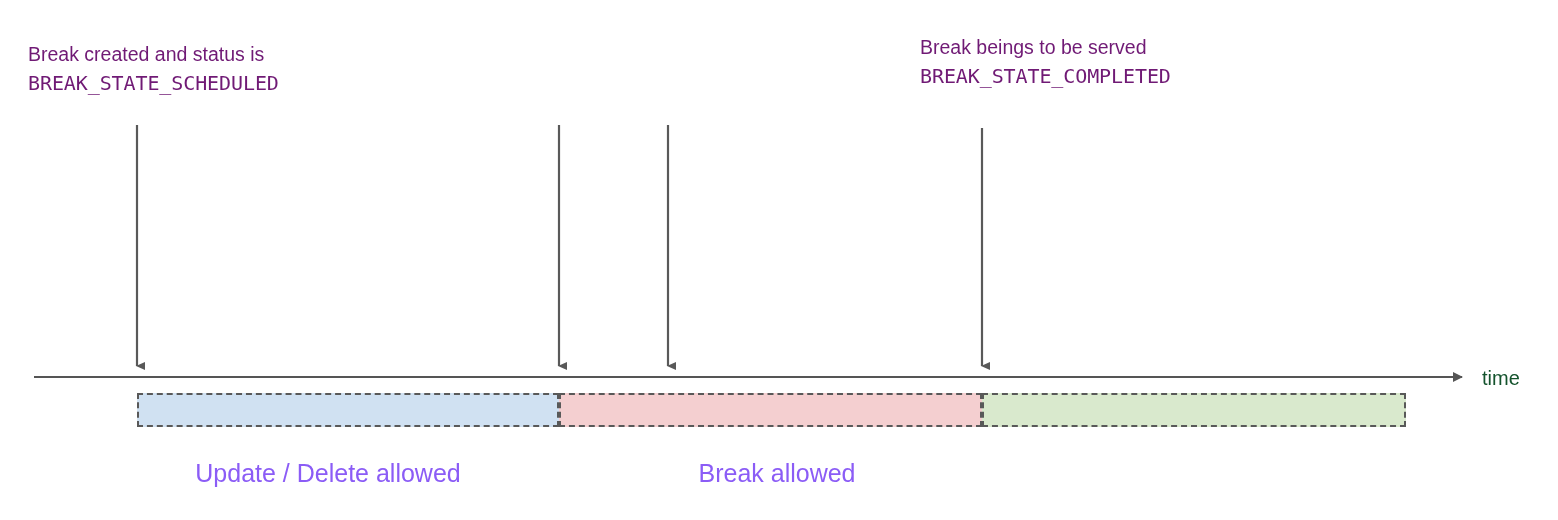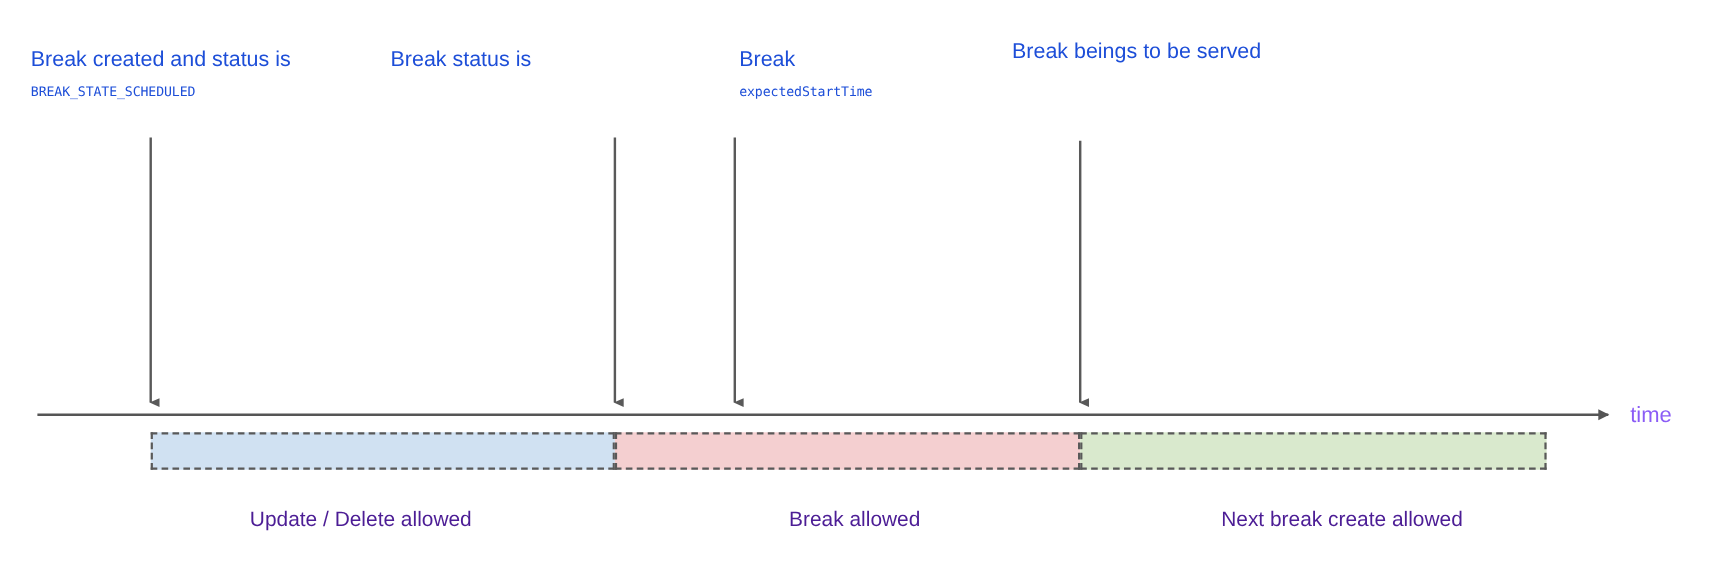--- a/index.html
+++ b/index.html
@@ -22,26 +22,26 @@
     width: 1558px;
     height: 520px;
   }
 
   
   .annot {
     position: absolute;
     font-size: 19.5px;
     line-height: 29px;
     white-space: nowrap;
-    color: #1d4ed8;
+    color: #701a75;
   }
   .annot .sans  { font-family: "Liberation Sans", sans-serif; }
   .annot .mono  {
     font-family: "DejaVu Sans Mono", "Liberation Mono", monospace;
-    font-size: 12px;
+    font-size: 20px;
     letter-spacing: -0.1px;
   }
   .annot div { display: block; }
 
   
   svg.vec {
     position: absolute;
     left: 0; top: 0;
     width: 1558px;
     height: 520px;
@@ -54,60 +54,56 @@
     position: absolute;
     box-sizing: border-box;
     border: 2px dashed #595959;
     height: 34px;
     top: 393px;
   }
 
   
   .caption {
     position: absolute;
-    font-size: 19px;
+    font-size: 25px;
     line-height: 24px;
     text-align: center;
     white-space: nowrap;
-    color: #4c1d95;
+    color: #8b5cf6;
     top: 461px;
     transform: translateX(-50%);
   }
 
   
   .axis-label {
     position: absolute;
     font-size: 20px;
-    color: #8b5cf6;
+    color: #14532d;
     left: 1482px;
     top: 367px;
     white-space: nowrap;
   }
 </style>
 </head>
 <body>
 
 <div id="canvas">
 
   <div class="annot" style="left:28px; top:40px;">
     <div class="sans">Break created and status is</div>
     <div class="mono">BREAK_STATE_SCHEDULED</div>
   </div>
 
   <div class="annot" style="left:355px; top:40px;">
-    <div class="sans">Break status is</div>
   </div>
 
-  <div class="annot" style="left:672px; top:40px;">
-    <div class="sans">Break</div>
-    <div class="mono">expectedStartTime</div>
-  </div>
 
   <div class="annot" style="left:920px; top:33px;">
     <div class="sans">Break beings to be served</div>
+    <div class="mono">BREAK_STATE_COMPLETED</div>
   </div>
 
   <svg class="vec" viewBox="0 0 1558 520">
     <defs>
       <marker id="vArrow" markerWidth="10" markerHeight="10" refX="4" refY="8" orient="auto" markerUnits="userSpaceOnUse">
         <path d="M0,0 L8,0 L4,9 Z" fill="#595959"></path>
       </marker>
       <marker id="hArrow" markerWidth="12" markerHeight="12" refX="9" refY="5" orient="auto" markerUnits="userSpaceOnUse">
         <path d="M0,0 L10,5 L0,10 Z" fill="#555555"></path>
       </marker>
@@ -122,15 +118,14 @@
   </svg>
 
   <div class="axis-label">time</div>
 
   <div class="bar" style="left:137px; width:422px; background:#d0e1f2;"></div>
   <div class="bar" style="left:559px; width:423px; background:#f4cfd0;"></div>
   <div class="bar" style="left:982px; width:424px; background:#d9e9cd;"></div>
 
   <div class="caption" style="left:328px;">Update / Delete allowed</div>
   <div class="caption" style="left:777px;">Break allowed</div>
-  <div class="caption" style="left:1220px;">Next break create allowed</div>
 
 </div>
 
 </body></html>

